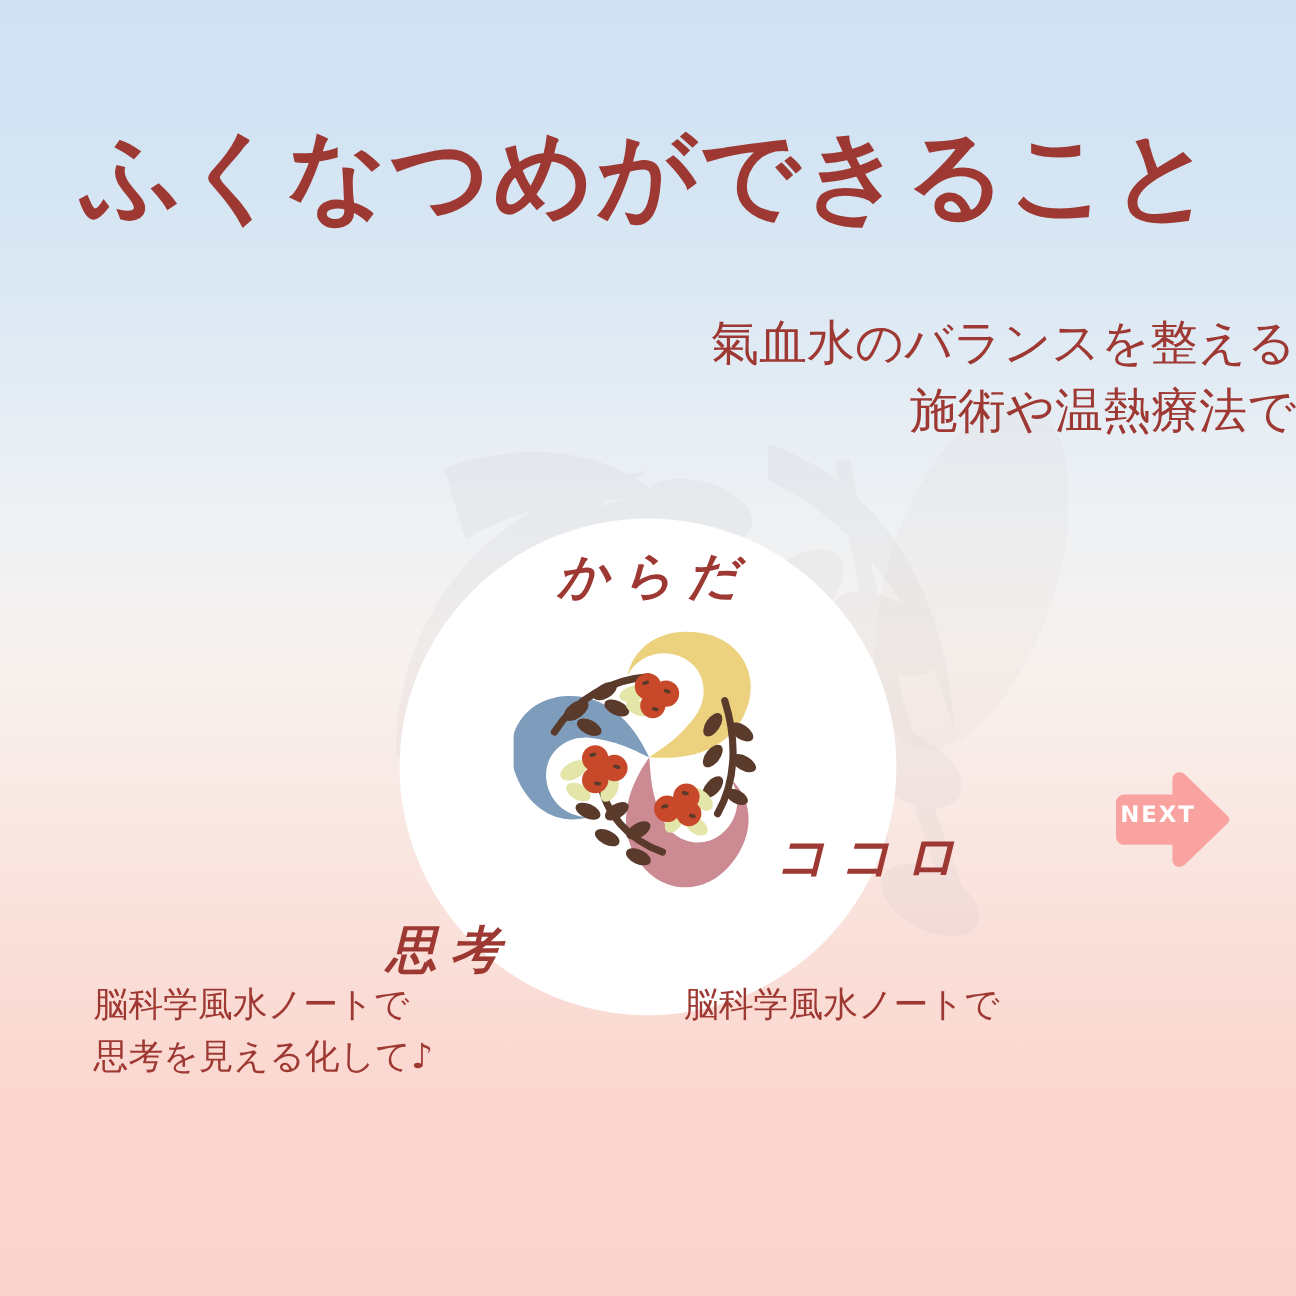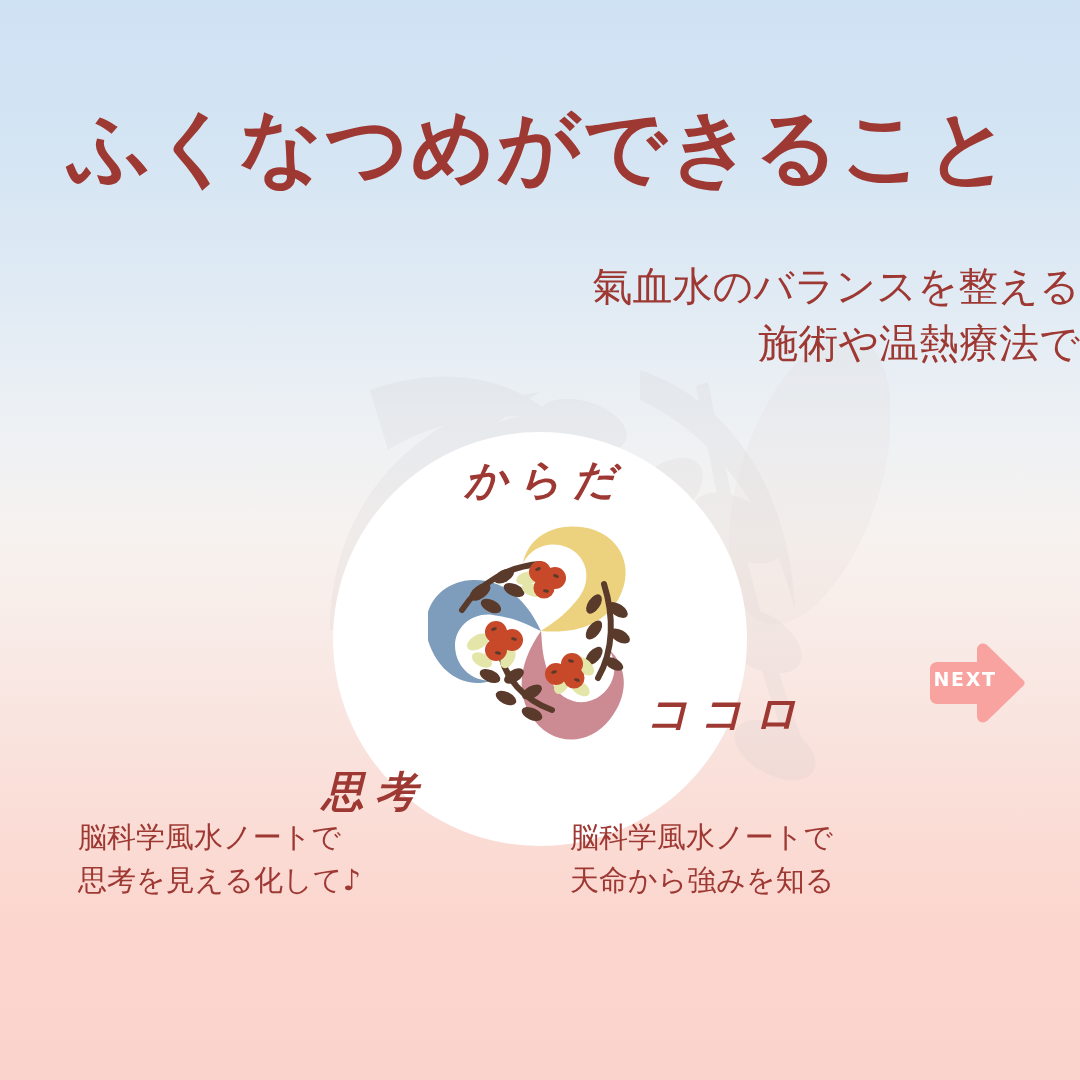--- a/index.html
+++ b/index.html
@@ -259,21 +259,20 @@
   <div class="circ-label" id="label-shikou">思考</div>
   <div class="circ-label" id="label-kokoro">ココロ</div>
 
   <div class="bottom-block" id="bottom-left">
     <span class="ln">脳科学風水ノートで</span>
     <span class="ln">思考を見える化して♪</span>
   </div>
 
   <div class="bottom-block" id="bottom-right">
     <span class="ln">脳科学風水ノートで</span>
-    <span class="ln">天命から強みを知る</span>
   </div>
 
   <div id="next-arrow">
     <svg viewBox="0 0 104 84" width="104" height="84" xmlns="http://www.w3.org/2000/svg">
       <path d="M8 28 C 8 24, 11 21, 15 21 L 55 21 L 55 9 C 55 3, 61 0.5, 65.5 4.5
                L 100 38 C 103.5 41, 103.5 43, 100 46 L 65.5 79.5 C 61 83.5, 55 81, 55 75
                L 55 63 L 15 63 C 11 63, 8 60, 8 56 Z" fill="#f9a3a0"></path>
     </svg>
   </div>
   <div id="next-label">NEXT</div>

